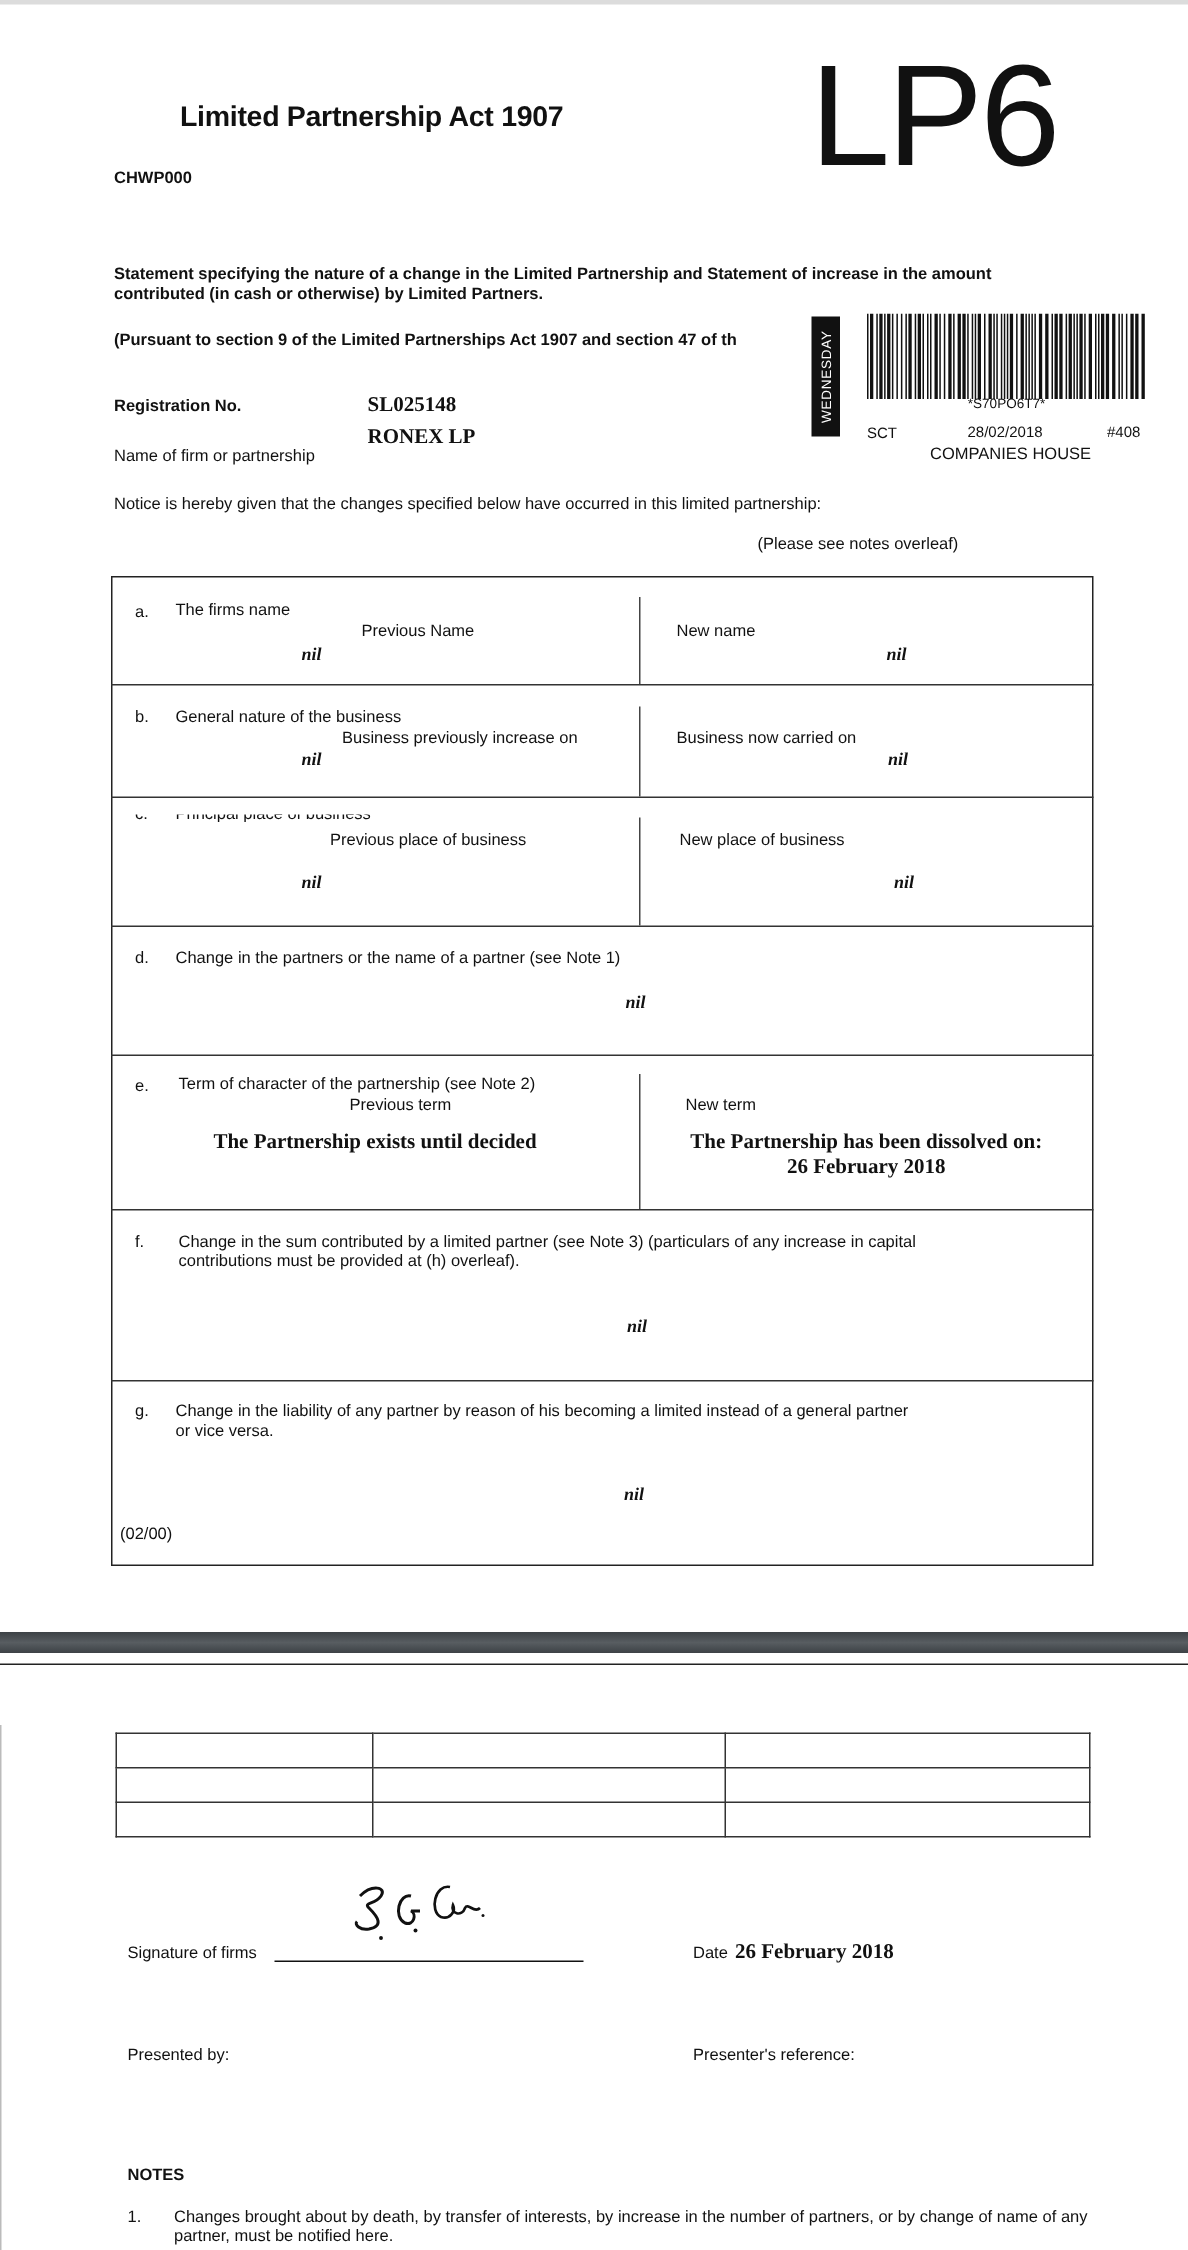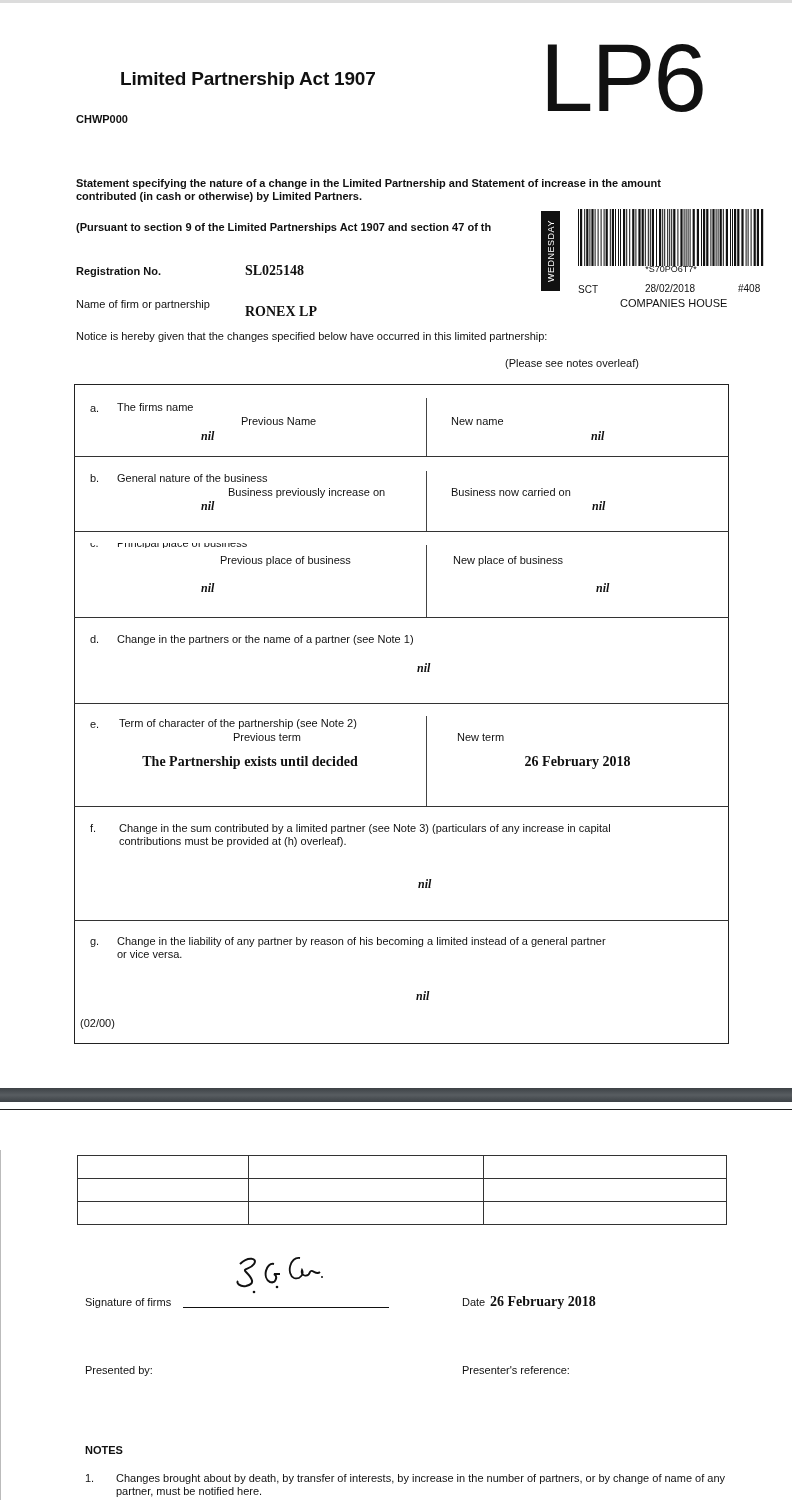--- a/index.html
+++ b/index.html
@@ -30,21 +30,21 @@
   .stamp-date { left: 645px; top: 283px; font-size: 10px; }
   .stamp-num { left: 738px; top: 283px; font-size: 10px; }
   .stamp-house { left: 620px; top: 297px; font-size: 11px; }
 
   .label { font-size: 11px; }
   .bold-label { font-size: 11px; font-weight: bold; }
   .serif-val { font-family: "Liberation Serif", "DejaVu Serif", serif; font-weight: bold; font-size: 14px; }
   .reg-label { left: 76px; top: 265px; }
   .reg-val { left: 245px; top: 263px; }
   .name-label { left: 76px; top: 298px; }
-  .name-val { left: 245px; top: 304px; }
+  .name-val { left: 245px; top: 284px; }
   .notice { left: 76px; top: 330px; font-size: 11px; }
   .see-notes { left: 505px; top: 357px; font-size: 11px; }
 
   
   .table-box { left: 74px; top: 384px; width: 655px; height: 660px; border: 1.5px solid #222; box-sizing: border-box; }
   .hline { position: absolute; left: 74px; width: 655px; height: 0; border-top: 1.5px solid #333; }
   .vline { position: absolute; left: 426px; width: 0; border-left: 1px solid #444; }
 
   .t { position: absolute; font-size: 11px; white-space: nowrap; }
   .nil { position: absolute; font-family: "Liberation Serif", "DejaVu Serif", serif; font-style: italic; font-weight: bold; font-size: 12px; }
@@ -209,20 +209,21 @@
 <div class="nil" style="left:417px;top:661px">nil</div>
 
 <div class="t" style="left:90px;top:718px">e.</div>
 <div class="t" style="left:119px;top:717px">Term of character of the partnership (see Note 2)</div>
 <div class="t" style="left:233px;top:731px">Previous term</div>
 <div class="term-text" style="left:100px;top:753px;width:300px">
   <div>The Partnership exists until decided</div>
 </div>
 <div class="t" style="left:457px;top:731px">New term</div>
 <div class="term-text" style="left:430px;top:753px;width:295px">
+  <div>The Partnership has been dissolved on:</div>
   <div>26 February 2018</div>
 </div>
 
 <div class="t" style="left:90px;top:822px">f.</div>
 <div class="t" style="left:119px;top:822px">Change in the sum contributed by a limited partner (see Note 3) (particulars of any increase in capital</div>
 <div class="t" style="left:119px;top:835px">contributions must be provided at (h) overleaf).</div>
 <div class="nil" style="left:418px;top:877px">nil</div>
 
 <div class="t" style="left:90px;top:935px">g.</div>
 <div class="t" style="left:117px;top:935px">Change in the liability of any partner by reason of his becoming a limited instead of a general partner</div>

